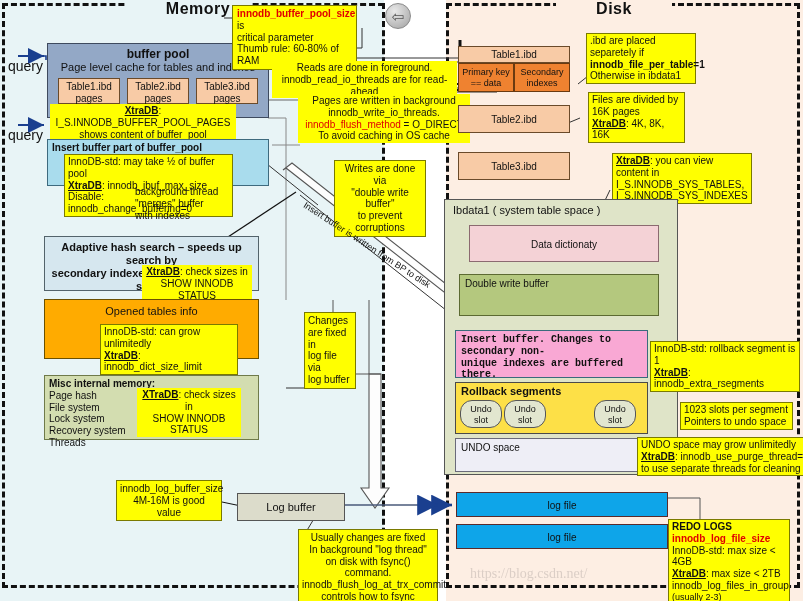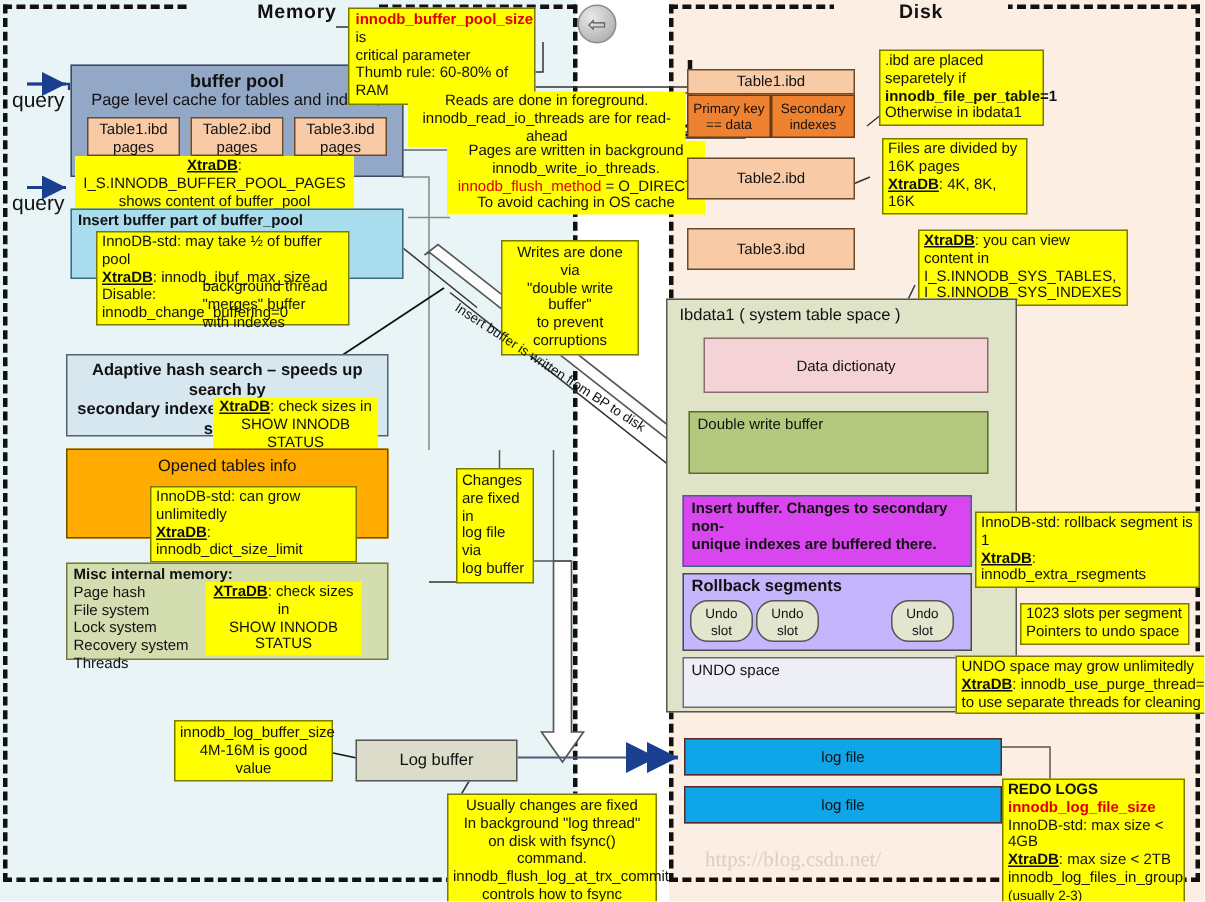--- a/index.html
+++ b/index.html
@@ -5,34 +5,34 @@
   html,body{margin:0;padding:0;background:#ffffff;}
   body{font-family:"Liberation Sans","DejaVu Sans",sans-serif;}
   #stage{position:relative;width:803px;height:601px;overflow:hidden;background:#ffffff;}
   .abs{position:absolute;box-sizing:border-box;}
 
   
   .region-memory{left:0;top:0;width:384px;height:601px;background:#e8f4f6;}
   .region-gap{left:384px;top:0;width:62px;height:601px;background:#ffffff;}
   .region-disk{left:446px;top:0;width:357px;height:601px;background:#fdeee3;}
 
-  .zone-title{font-size:13px;font-weight:bold;color:#111;letter-spacing:.5px;}
+  .zone-title{font-size:16px;font-weight:bold;color:#111;letter-spacing:.5px;}
 
   
   .box{border:1px solid #4a4a4a;}
   .bp{background:#93a8c6;border:1px solid #3e4a5e;}
   .ibuf{background:#a9dced;border:1px solid #3e6a7e;}
   .lightblue{background:#d6e7ef;border:1px solid #53636b;}
   .orange{background:#ffab00;border:1px solid #6b5000;}
   .olive{background:#d3ddb0;border:1px solid #6f7a4a;}
   .peach{background:#f8cba6;border:1px solid #6a4a2a;}
   .deeporange{background:#ef8230;border:1px solid #6a3a10;}
   .pink{background:#f4d2d6;border:1px solid #8b6a70;}
   .green{background:#b4c87e;border:1px solid #5c6a32;}
-  .cyan{background:#d946ef;border:1px solid #3a6a7c;}
+  .cyan{background:#f9a8d4;border:1px solid #3a6a7c;font-family:Liberation Mono, monospace;}
   .lavender{background:#eeeef6;border:1px solid #6a6a7a;}
   .greybox{background:#dcdccb;border:1px solid #555;}
   .rose{background:#0ea5e9;border:1px solid #5a2a2a;}
   .ibd-wrap{background:#dfe4c8;border:1px solid #555;}
 
   .note{background:#ffff00;border:1px solid #7a7a00;color:#111;}
   .note.nb{border:none;}
   .red{color:#e00000;}
   .u{text-decoration:underline;}
   .b{font-weight:bold;}
@@ -309,21 +309,21 @@
   </div>
   <div class="abs pink c t10 lbl" style="left:469px;top:225px;width:190px;height:37px;padding-top:13px;">Data dictionaty</div>
   <div class="abs green t10 lbl" style="left:459px;top:274px;width:200px;height:42px;">
     <div style="margin:3px 0 0 5px;">Double write buffer</div>
   </div>
   <div class="abs cyan t10 lbl" style="left:455px;top:330px;width:193px;height:48px;">
     <div class="b" style="margin:3px 0 0 5px;">Insert buffer. Changes to secondary non-</div>
     <div class="b" style="margin-left:5px;">unique indexes are buffered there.</div>
   </div>
 
-  <div class="abs box" style="left:455px;top:382px;width:193px;height:52px;background:#c4b5fd;">
+  <div class="abs box" style="left:455px;top:382px;width:193px;height:52px;background:#fde047;">
     <div class="b t11 lbl" style="margin:2px 0 0 5px;">Rollback segments</div>
   </div>
   <div class="abs c t9 lbl" style="left:460px;top:400px;width:42px;height:28px;border:1px solid #555;border-radius:12px;background:#e2e6cf;padding-top:3px;">
     <div>Undo</div>
     <div>slot</div>
   </div>
   <div class="abs c t9 lbl" style="left:504px;top:400px;width:42px;height:28px;border:1px solid #555;border-radius:12px;background:#e2e6cf;padding-top:3px;">
     <div>Undo</div>
     <div>slot</div>
   </div>

